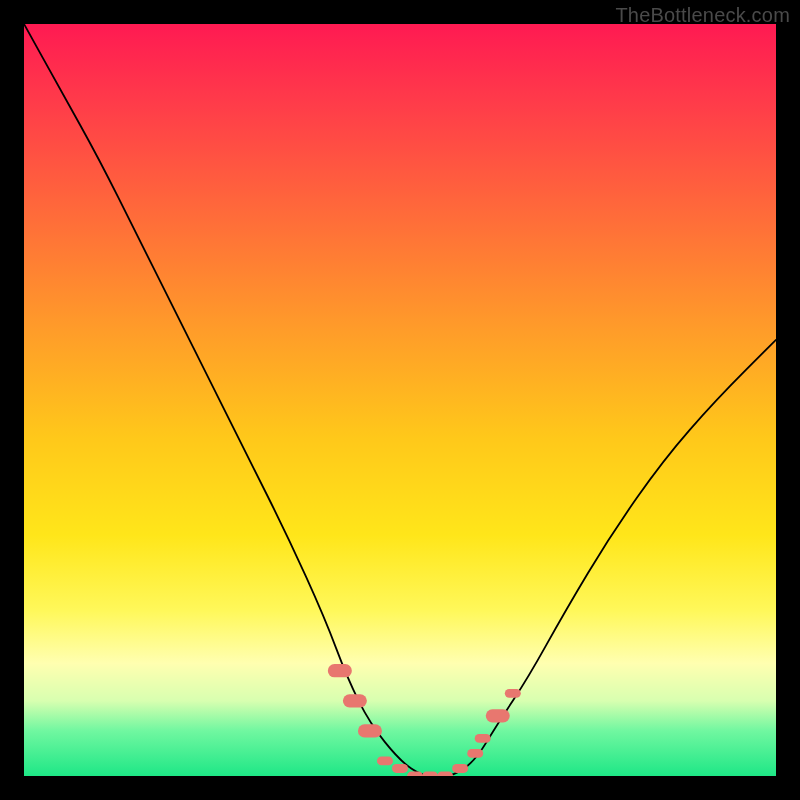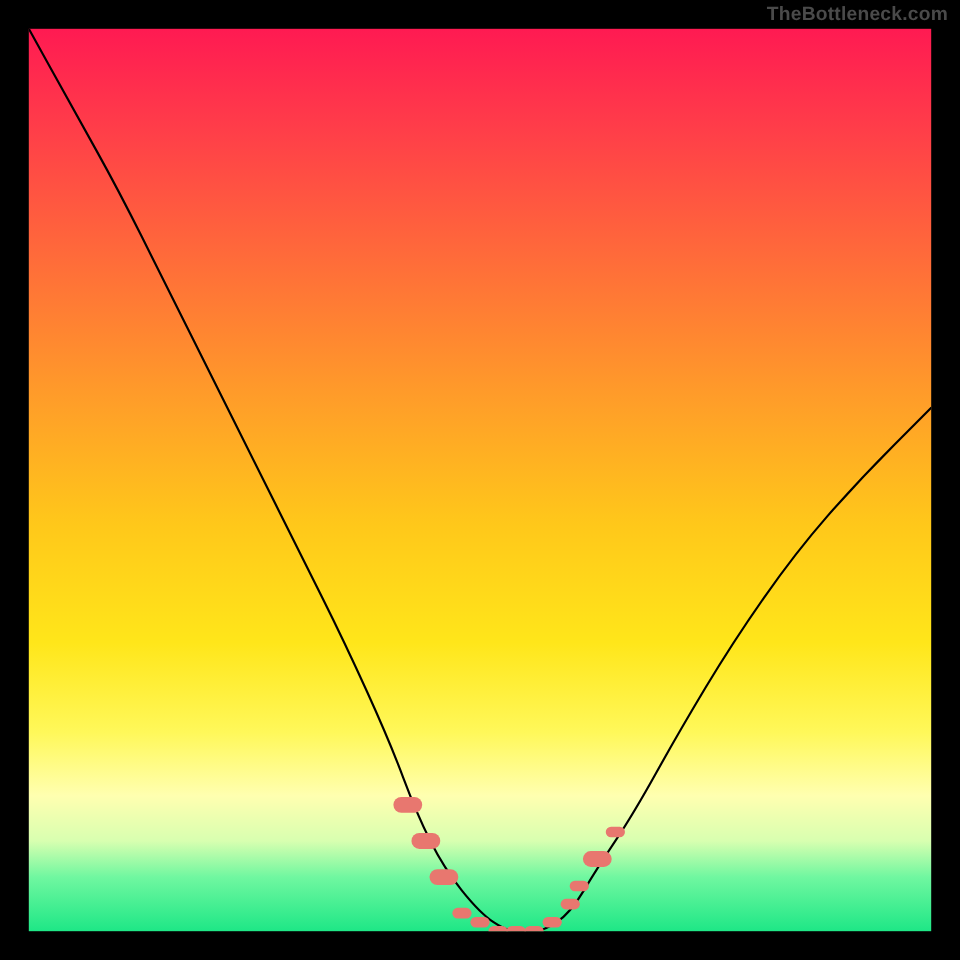--- a/index.html
+++ b/index.html
@@ -29,22 +29,22 @@
       #d8ffb0 90%,
       #70f7a0 94%,
       #1ee786 100%
     );
   }
   .watermark {
     position: absolute;
     top: 4px;
     right: 10px;
     color: #4a4a4a;
-    font-size: 16px;
-    font-weight: 700;
+    font-size: 20px;
+    font-weight: 400;
     letter-spacing: 0.2px;
   }
   svg.curve {
     position: absolute;
     left: 24px;
     top: 24px;
     width: 752px;
     height: 752px;
   }
   .marker {

